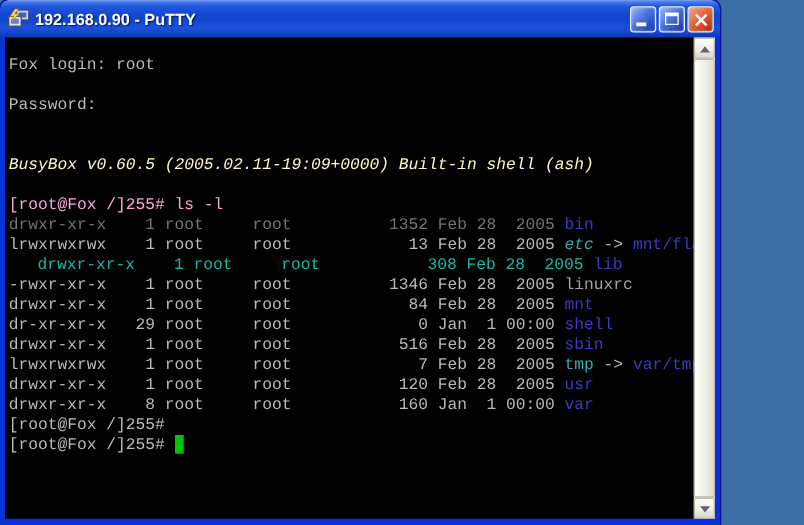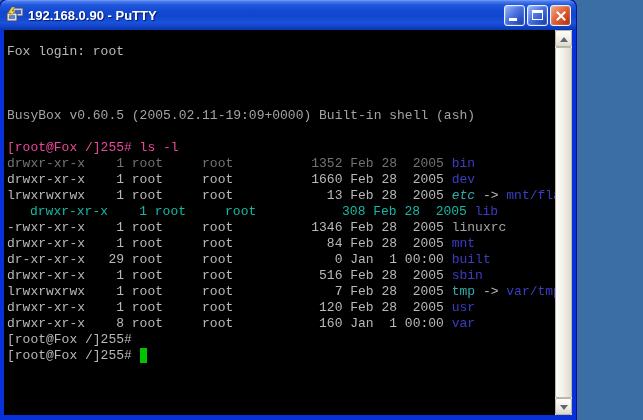--- a/index.html
+++ b/index.html
@@ -102,32 +102,32 @@
     <div class="tb-btn btn-close">
       <span class="glyph-close-a"></span>
       <span class="glyph-close-b"></span>
     </div>
   </div>
 
   <div class="term-area">
     <div class="term-text" style="color: rgb(185, 185, 185);">
         <div class="t-line"><span style="color: rgb(185, 185, 185);">Fox login: root</span></div>
         <div class="t-line"></div>
+        <div class="t-line"><span style="color: rgb(185, 185, 185);">Password:</span></div>
         <div class="t-line"></div>
         <div class="t-line"></div>
-        <div class="t-line"><span style="color: #a3a3a3;">BusyBox v0.60.5 (2005.02.11-19:09+0000) Built-in shell (ash)</span></div>
+        <div class="t-line"><span style="color: #fef9c3; font-style: italic;">BusyBox v0.60.5 (2005.02.11-19:09+0000) Built-in shell (ash)</span></div>
         <div class="t-line"></div>
-        <div class="t-line"><span style="color: #ec4899;">[root@Fox /]255# ls -l</span></div>
+        <div class="t-line"><span style="color: #f9a8d4;">[root@Fox /]255# ls -l</span></div>
         <div class="t-line"><span style="color: #737373;">drwxr-xr-x    1 root     root          1352 Feb 28  2005 </span><span style="color: rgb(60, 60, 196);">bin</span></div>
-        <div class="t-line"><span style="color: rgb(185, 185, 185);">drwxr-xr-x    1 root     root          1660 Feb 28  2005 </span><span style="color: rgb(60, 60, 196);">dev</span></div>
         <div class="t-line"><span style="color: rgb(185, 185, 185);">lrwxrwxrwx    1 root     root            13 Feb 28  2005 </span><span style="color: rgb(48, 172, 172); font-style: italic;">etc</span><span style="color: rgb(185, 185, 185);"> -&gt; </span><span style="color: rgb(60, 60, 196);">mnt/flash/etc</span></div>
         <div class="t-line"><span style="color: #14b8a6; margin-left: 23px;">drwxr-xr-x    1 root     root           308 Feb 28  2005 </span><span style="color: rgb(60, 60, 196);">lib</span></div>
         <div class="t-line"><span style="color: rgb(185, 185, 185);">-rwxr-xr-x    1 root     root          1346 Feb 28  2005 </span><span style="color: #a3a3a3;">linuxrc</span></div>
         <div class="t-line"><span style="color: rgb(185, 185, 185);">drwxr-xr-x    1 root     root            84 Feb 28  2005 </span><span style="color: rgb(60, 60, 196);">mnt</span></div>
-        <div class="t-line"><span style="color: rgb(185, 185, 185);">dr-xr-xr-x   29 root     root             0 Jan  1 00:00 </span><span style="color: rgb(60, 60, 196);">built</span></div>
+        <div class="t-line"><span style="color: rgb(185, 185, 185);">dr-xr-xr-x   29 root     root             0 Jan  1 00:00 </span><span style="color: rgb(60, 60, 196);">shell</span></div>
         <div class="t-line"><span style="color: rgb(185, 185, 185);">drwxr-xr-x    1 root     root           516 Feb 28  2005 </span><span style="color: rgb(60, 60, 196);">sbin</span></div>
         <div class="t-line"><span style="color: rgb(185, 185, 185);">lrwxrwxrwx    1 root     root             7 Feb 28  2005 </span><span style="color: rgb(48, 172, 172);">tmp</span><span style="color: rgb(185, 185, 185);"> -&gt; </span><span style="color: rgb(60, 60, 196);">var/tmp</span></div>
         <div class="t-line"><span style="color: rgb(185, 185, 185);">drwxr-xr-x    1 root     root           120 Feb 28  2005 </span><span style="color: rgb(60, 60, 196);">usr</span></div>
         <div class="t-line"><span style="color: rgb(185, 185, 185);">drwxr-xr-x    8 root     root           160 Jan  1 00:00 </span><span style="color: rgb(60, 60, 196);">var</span></div>
         <div class="t-line"><span style="color: rgb(185, 185, 185);">[root@Fox /]255#</span></div>
         <div class="t-line"><span style="color: rgb(185, 185, 185);">[root@Fox /]255# </span><span style="background: rgb(0, 196, 0);">&nbsp;</span></div>
       </div>
     <div class="scrollbar">
       <div class="sb-btn sb-up">
         <span class="tri tri-up"></span>

